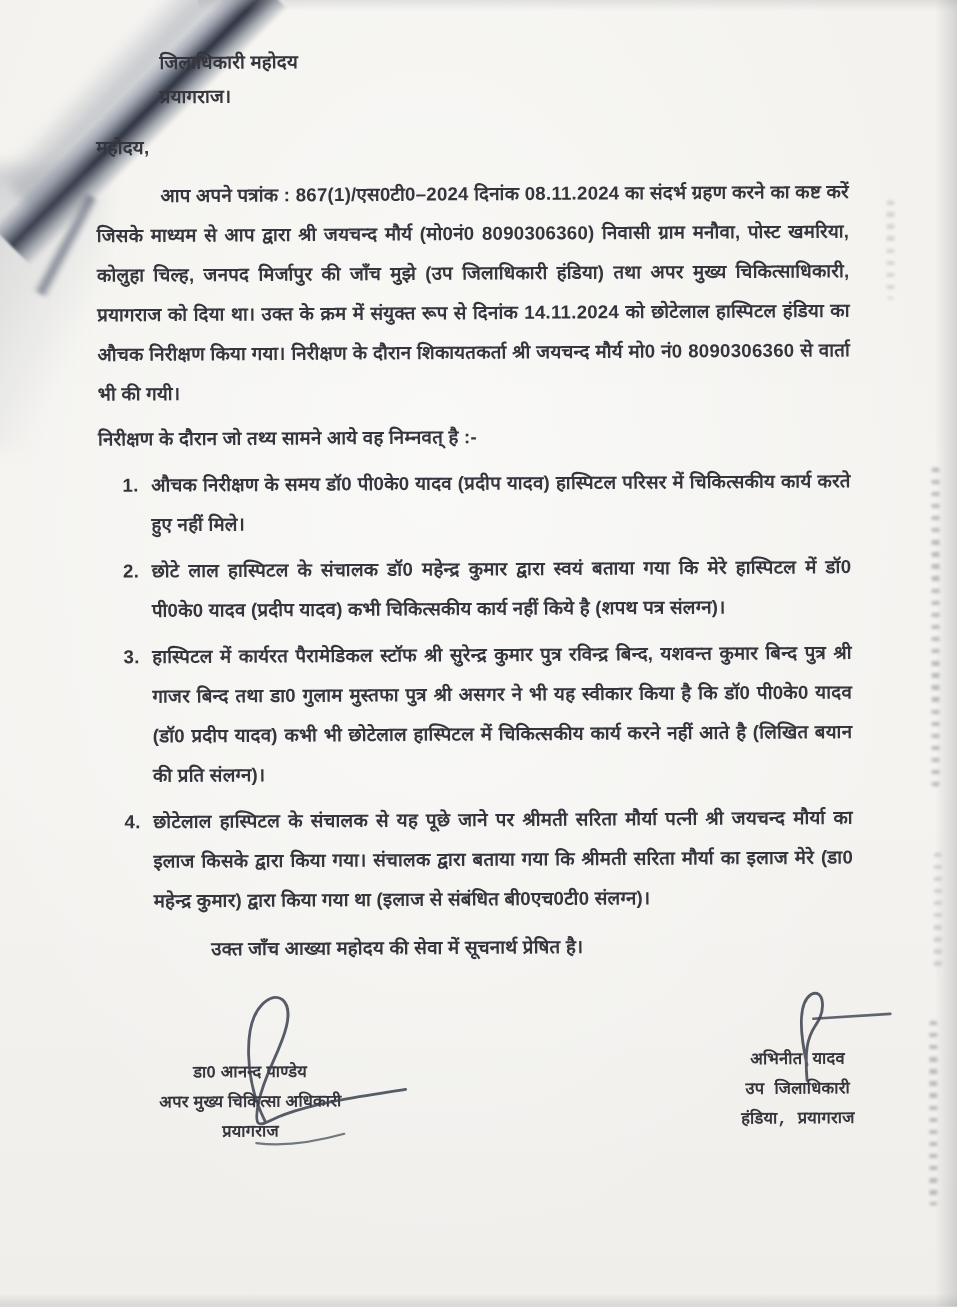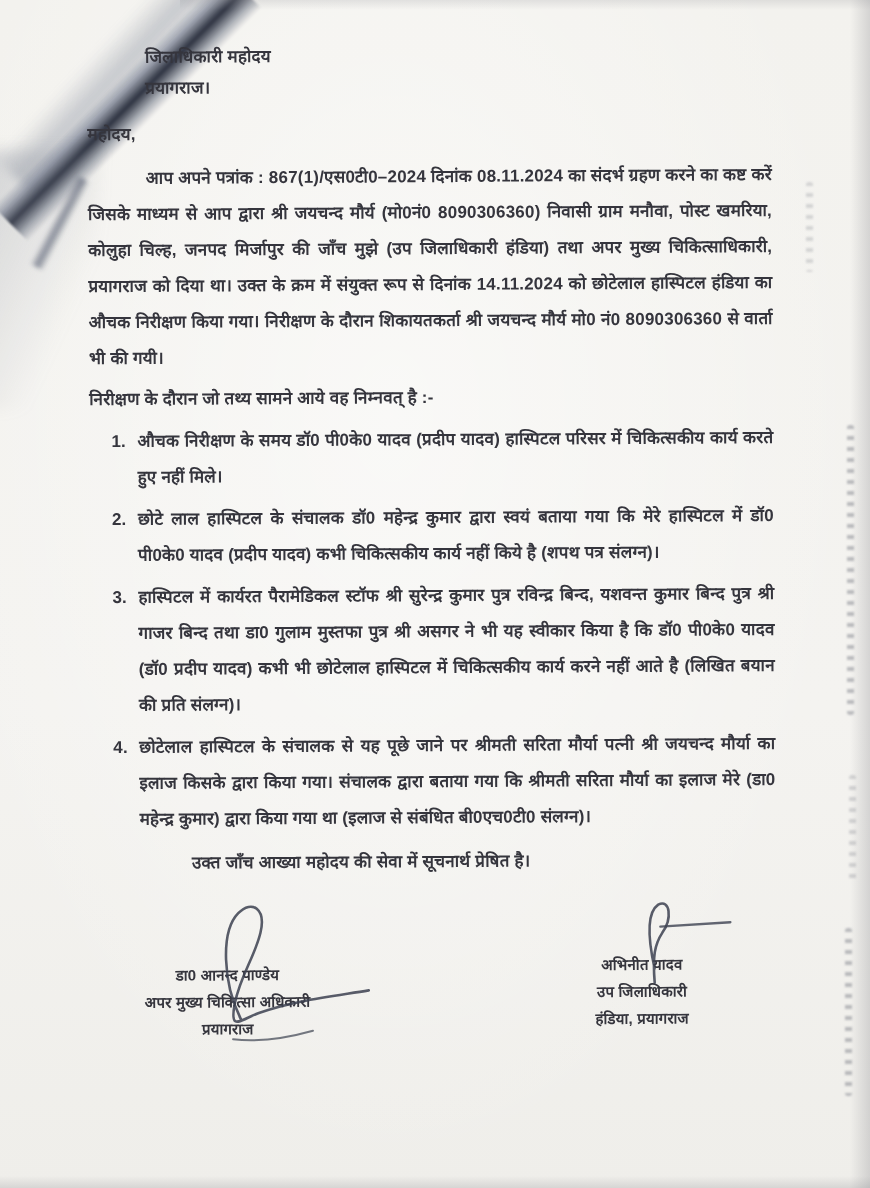--- a/index.html
+++ b/index.html
@@ -63,21 +63,21 @@
   .salutation{margin-top:18px;line-height:26px;}
   .para{margin-top:13px;text-align:justify;line-height:36px;text-indent:58px;}
   .findings-heading{margin-top:5px;line-height:36px;}
   .findings{margin-top:6px;}
   .finding{position:relative;padding-left:48px;text-align:justify;line-height:36px;margin-bottom:6px;}
   .finding .num{position:absolute;left:22px;top:0;}
   .closing{margin-top:8px;text-indent:100px;line-height:36px;}
   .sig-row{display:flex;justify-content:space-between;margin-top:38px;}
   .sig-block{text-align:center;font-size:15px;line-height:27px;position:relative;}
   .sig-left{margin-left:52px;padding-top:42px;}
-  .sig-right{margin-right:88px;padding-top:34px;}
+  .sig-right{padding-top:34px;font-family:Liberation Mono, monospace;}
   .sig-svg{position:absolute;pointer-events:none;}
   .sig-left .sig-svg{left:18px;top:-28px;}
   .sig-right .sig-svg{left:8px;top:-22px;}
 </style>
 </head>
 <body>
 
 <div class="paper">
 
   <div class="artifact fold-streak2"></div>

